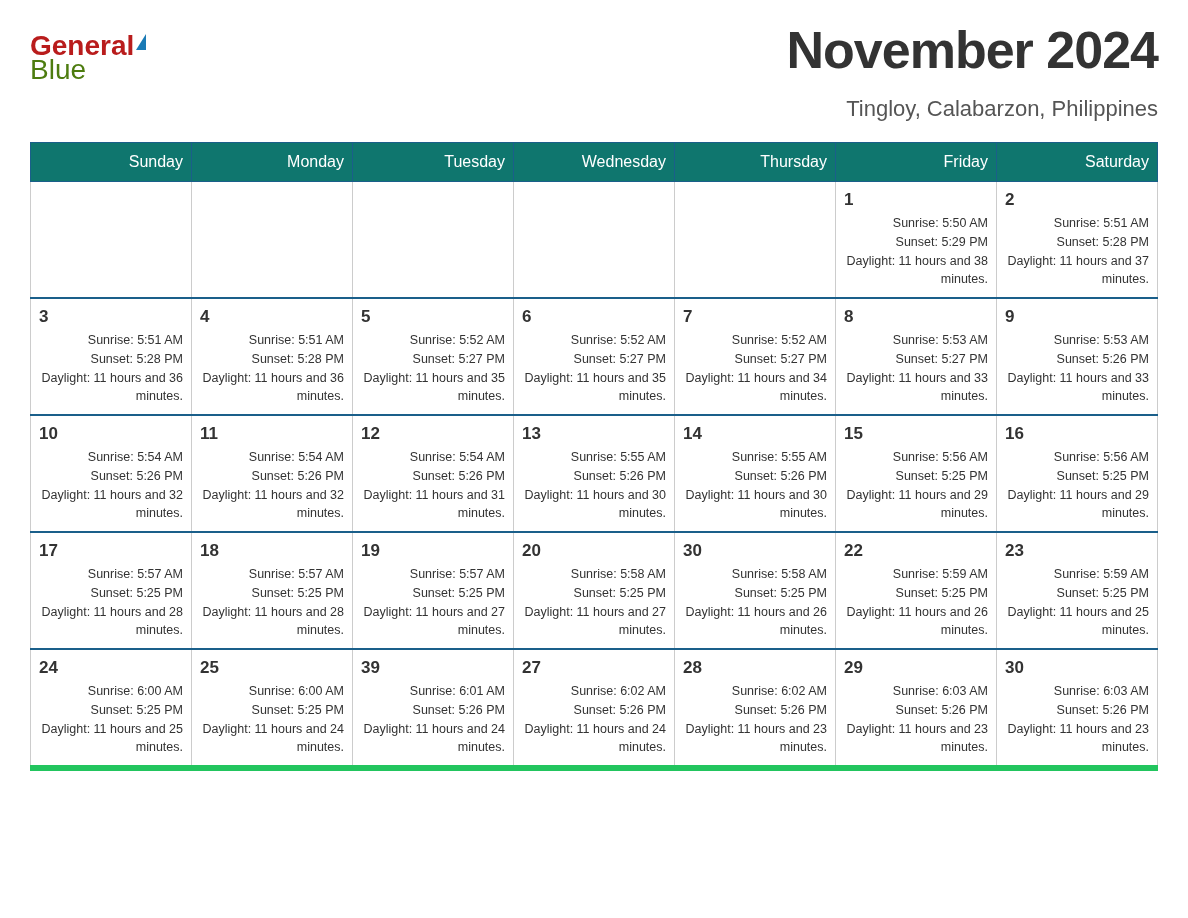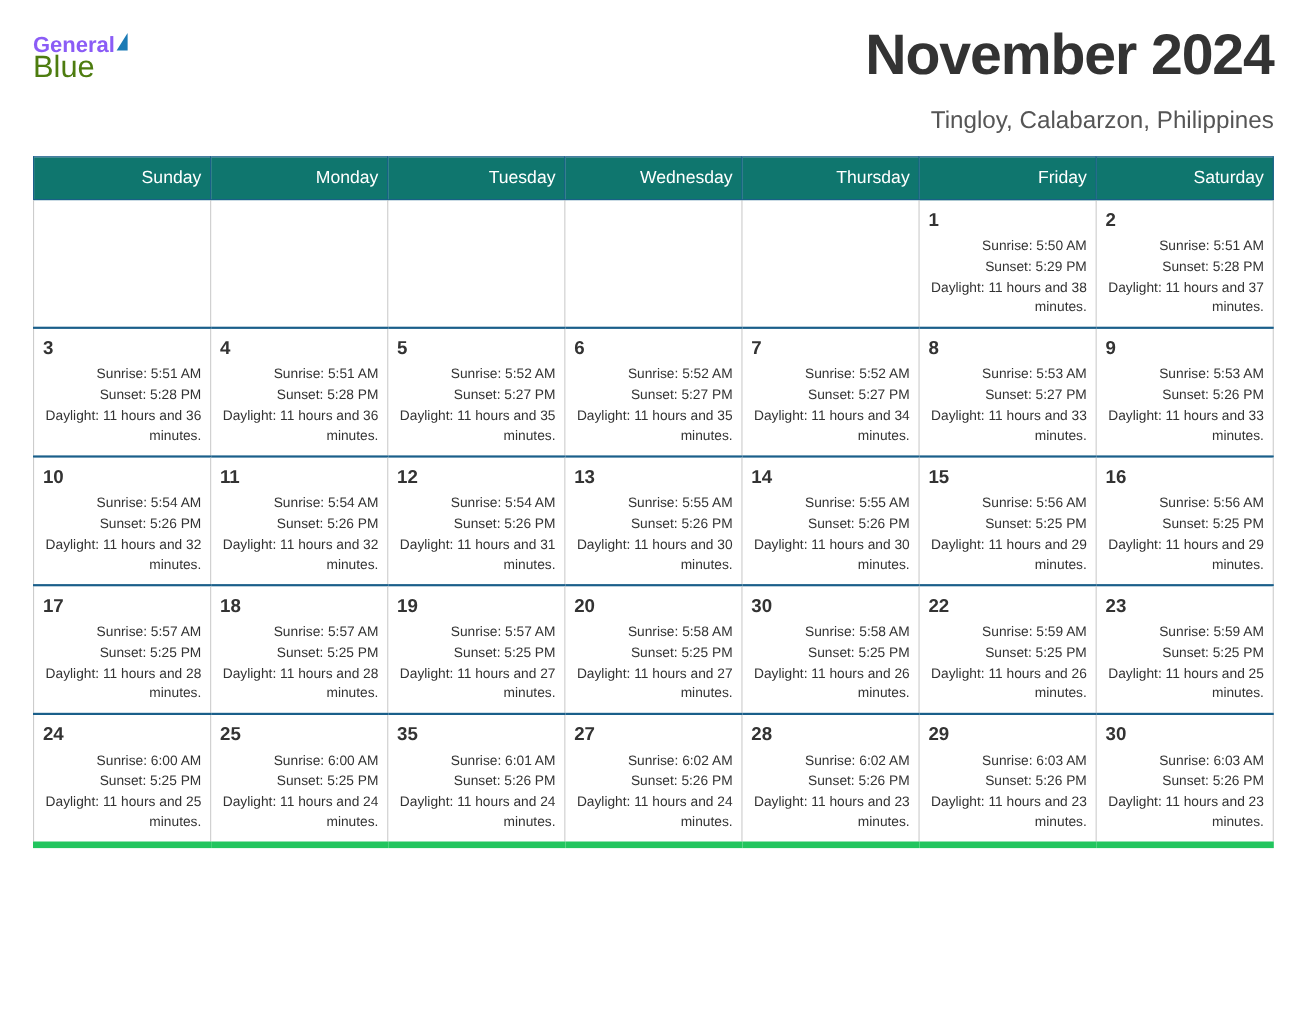--- a/index.html
+++ b/index.html
@@ -17,23 +17,23 @@
       align-items: flex-start;
       margin-bottom: 20px;
     }
     .logo {
       display: flex;
       flex-direction: column;
       align-items: flex-start;
       margin-top: 10px;
     }
     .logo-general {
-      font-size: 20px;
+      font-size: 28px;
       font-weight: bold;
-      color: #8b5cf6;
+      color: #b91c1c;
       letter-spacing: 0;
     }
     .logo-blue {
       font-size: 28px;
       font-weight: normal;
       color: #4d7c0f;
       margin-top: -8px;
     }
     .logo-triangle {
       display: inline-block;
@@ -248,21 +248,21 @@
       <tr>
         <td>
           <span class="day-number">24</span>
           <div class="day-info">Sunrise: 6:00 AM<br>Sunset: 5:25 PM<br>Daylight: 11 hours and 25 minutes.</div>
         </td>
         <td>
           <span class="day-number">25</span>
           <div class="day-info">Sunrise: 6:00 AM<br>Sunset: 5:25 PM<br>Daylight: 11 hours and 24 minutes.</div>
         </td>
         <td>
-          <span class="day-number">35</span>
+          <span class="day-number">39</span>
           <div class="day-info">Sunrise: 6:01 AM<br>Sunset: 5:26 PM<br>Daylight: 11 hours and 24 minutes.</div>
         </td>
         <td>
           <span class="day-number">27</span>
           <div class="day-info">Sunrise: 6:02 AM<br>Sunset: 5:26 PM<br>Daylight: 11 hours and 24 minutes.</div>
         </td>
         <td>
           <span class="day-number">28</span>
           <div class="day-info">Sunrise: 6:02 AM<br>Sunset: 5:26 PM<br>Daylight: 11 hours and 23 minutes.</div>
         </td>

